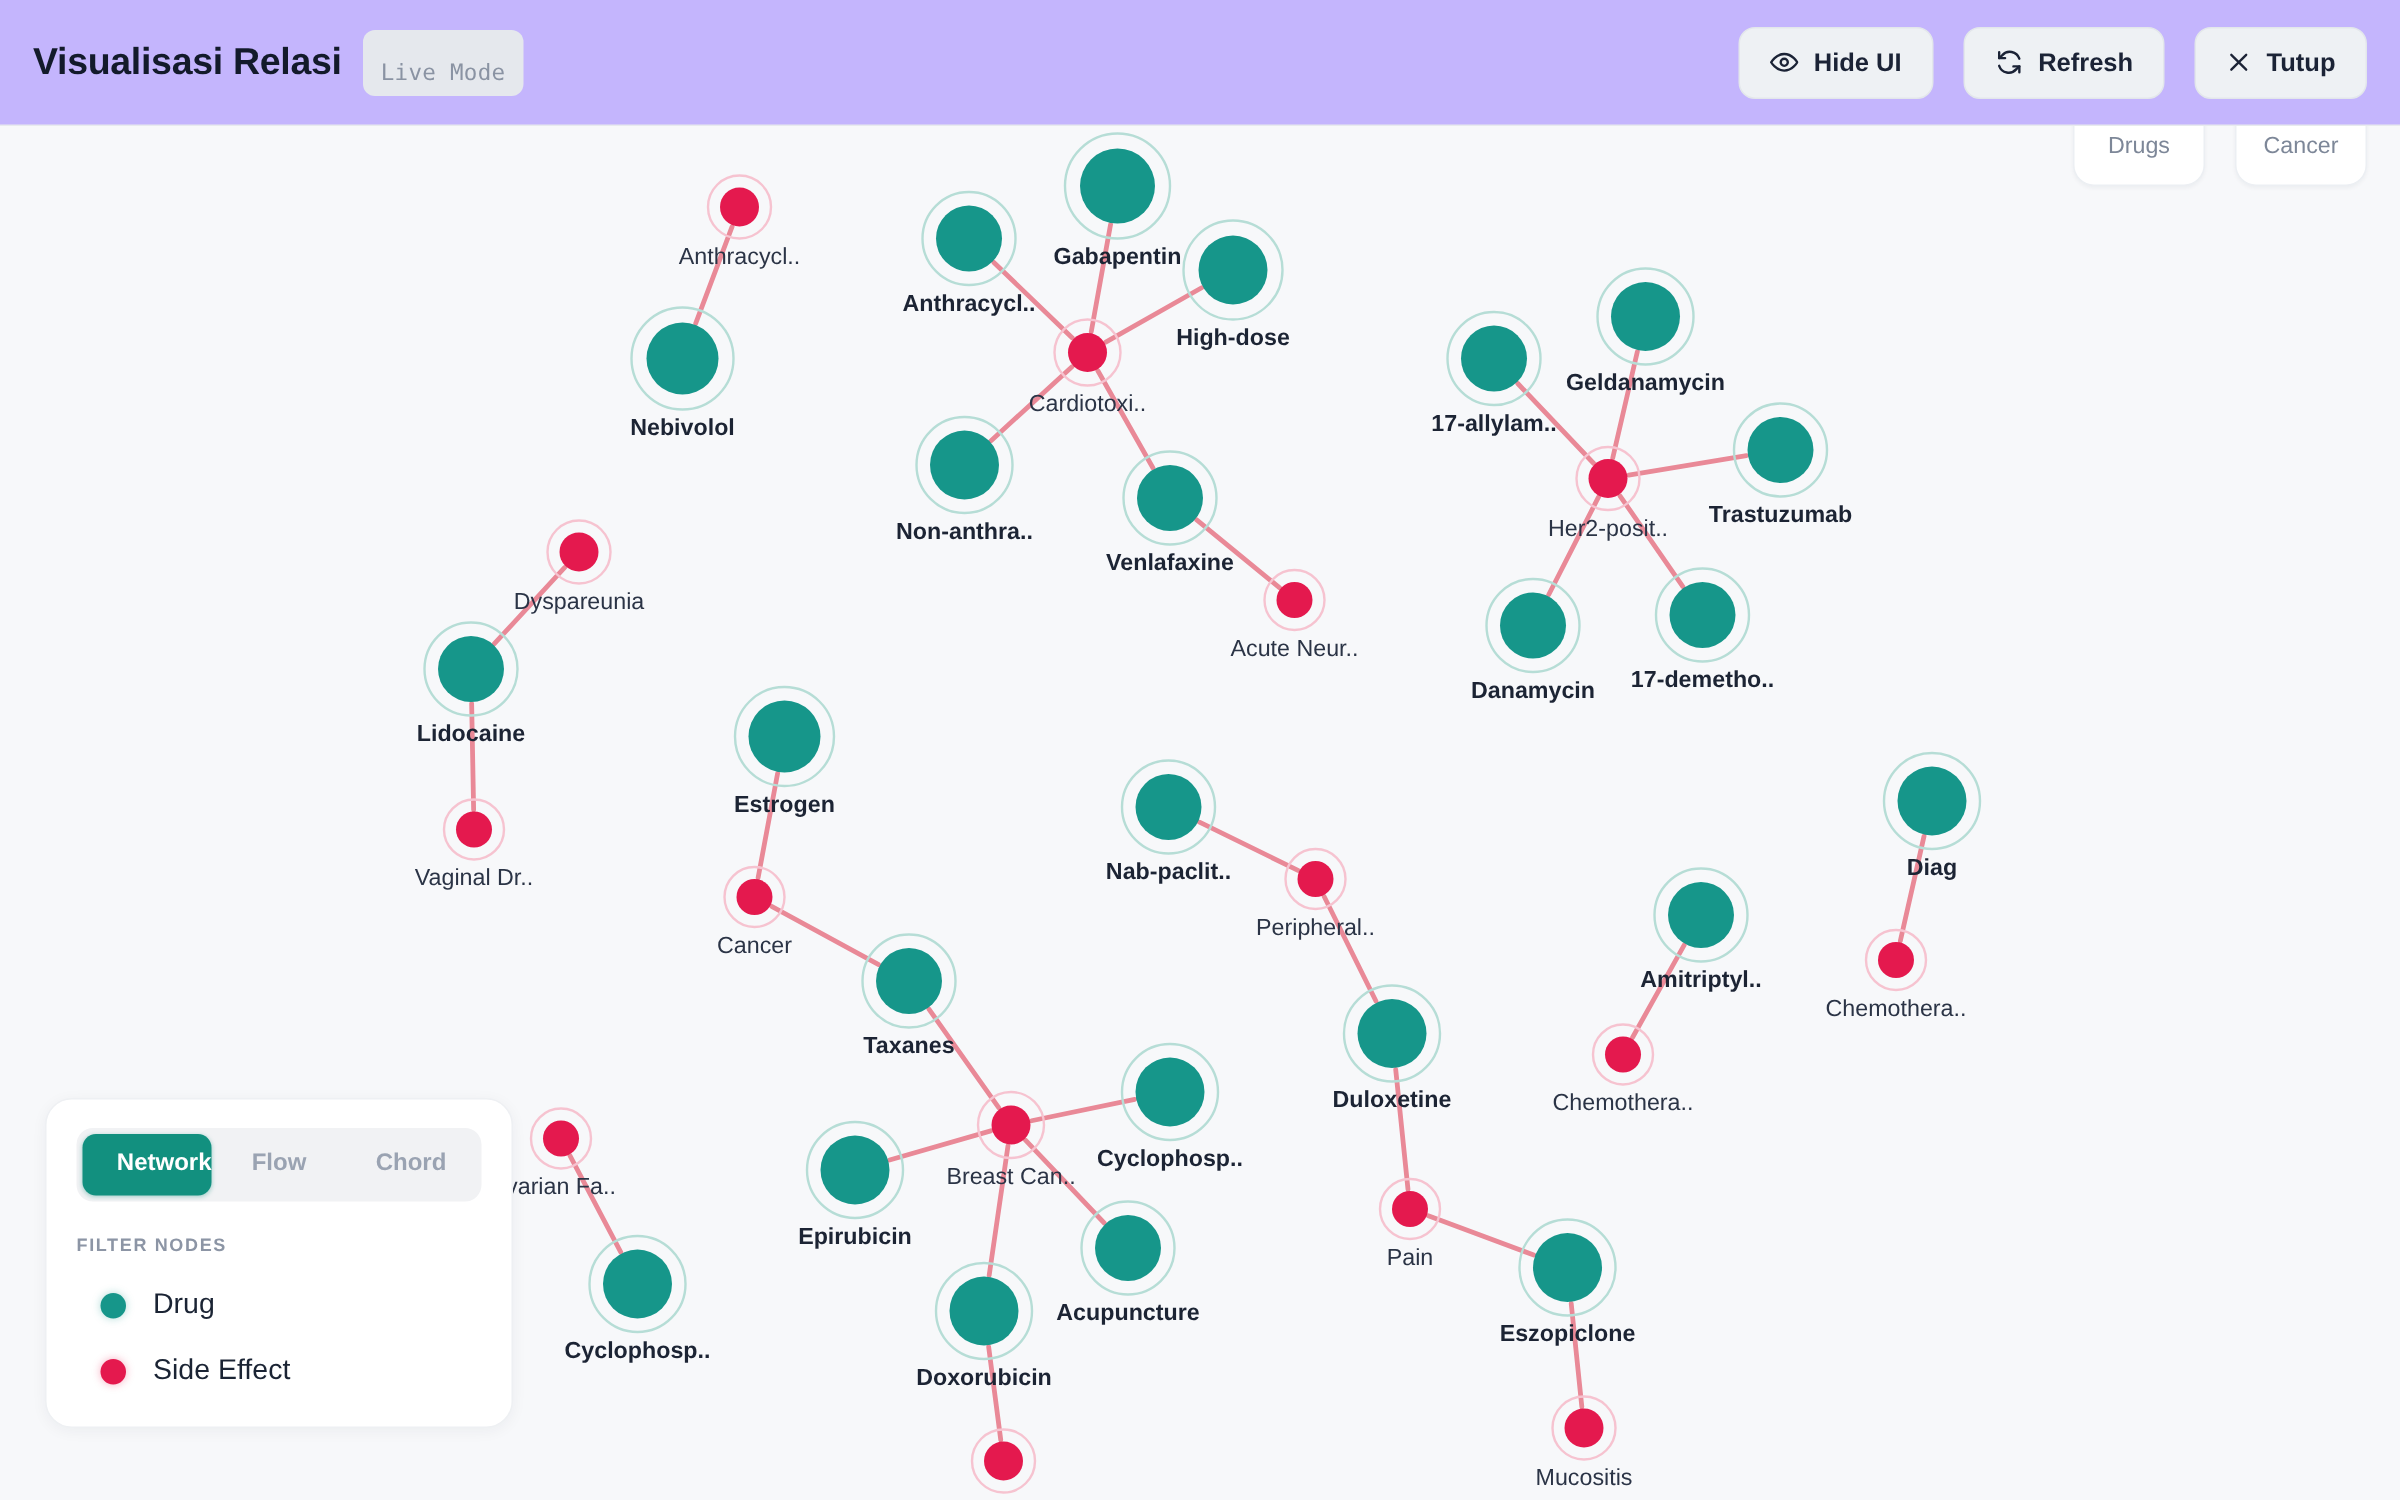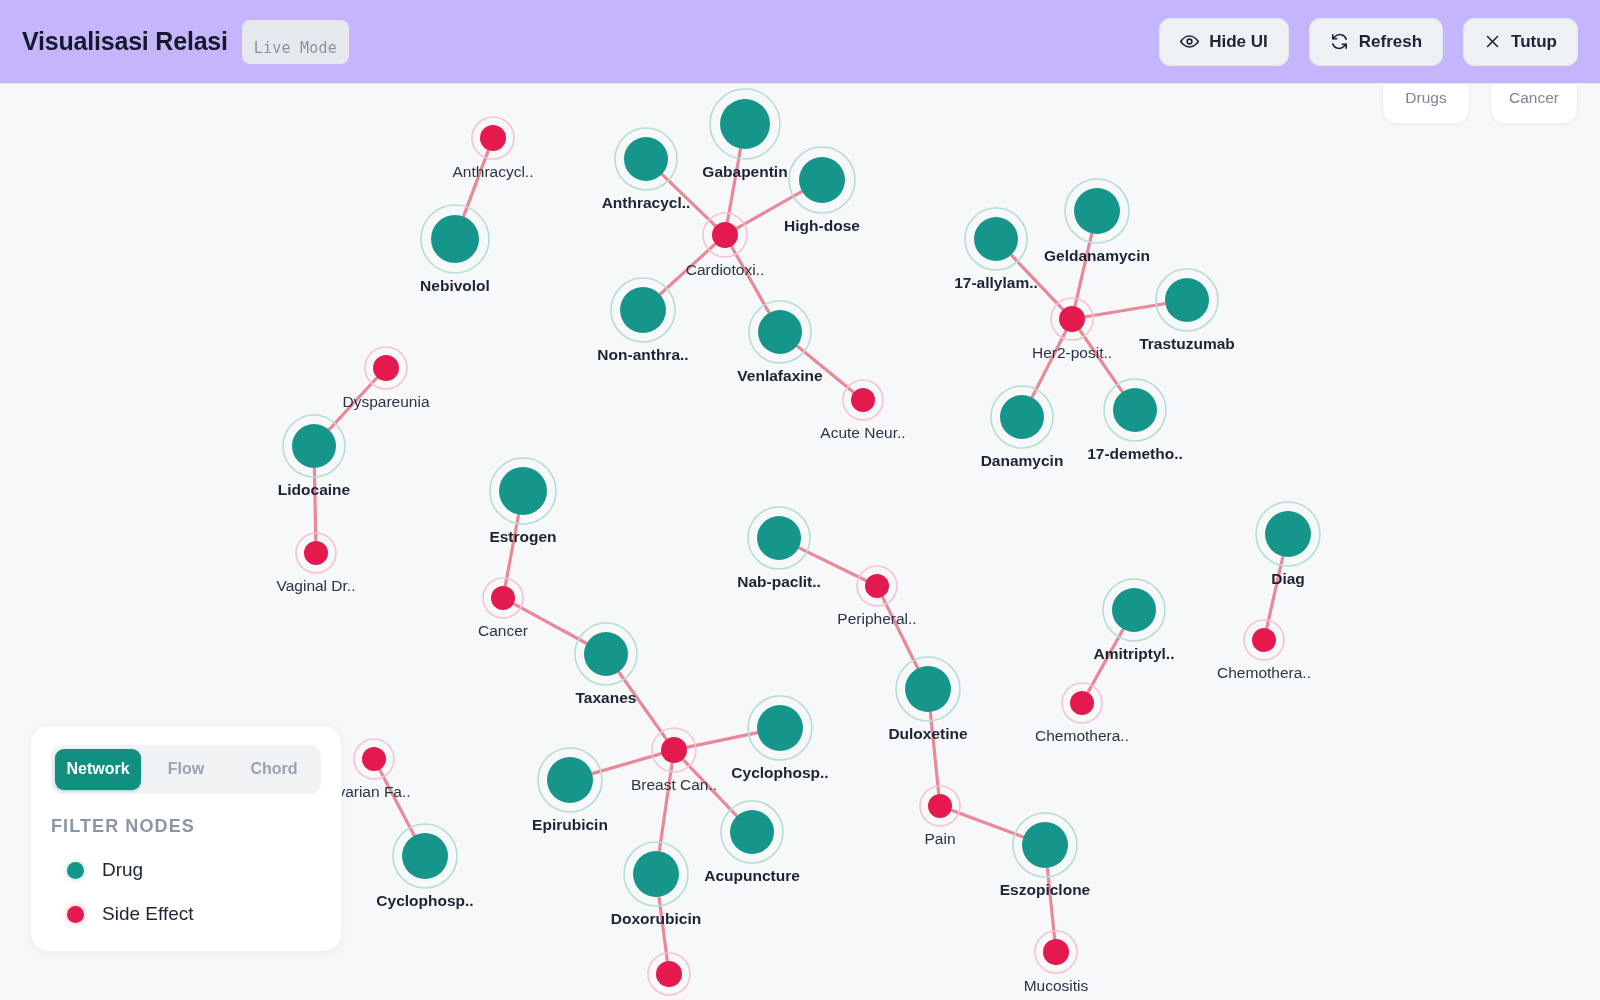--- a/index.html
+++ b/index.html
@@ -115,24 +115,25 @@
     font-size: 16px;
     font-weight: 600;
     color: #9aa3b2;
     border-radius: 9px;
     cursor: pointer;
   }
   .vtab.active {
     background: #12907f;
     color: #ffffff;
     box-shadow: 0 1px 3px rgba(18,144,127,0.35);
+    text-align: right;
   }
   #filter-heading {
     margin-top: 22px;
-    font-size: 18px;
+    font-size: 12px;
     font-weight: 700;
     letter-spacing: 1.1px;
     color: #8c95a5;
   }
   .legend-row {
     display: flex; align-items: center; gap: 18px;
     margin-top: 22px;
     padding-left: 16px;
     cursor: pointer;
   }

